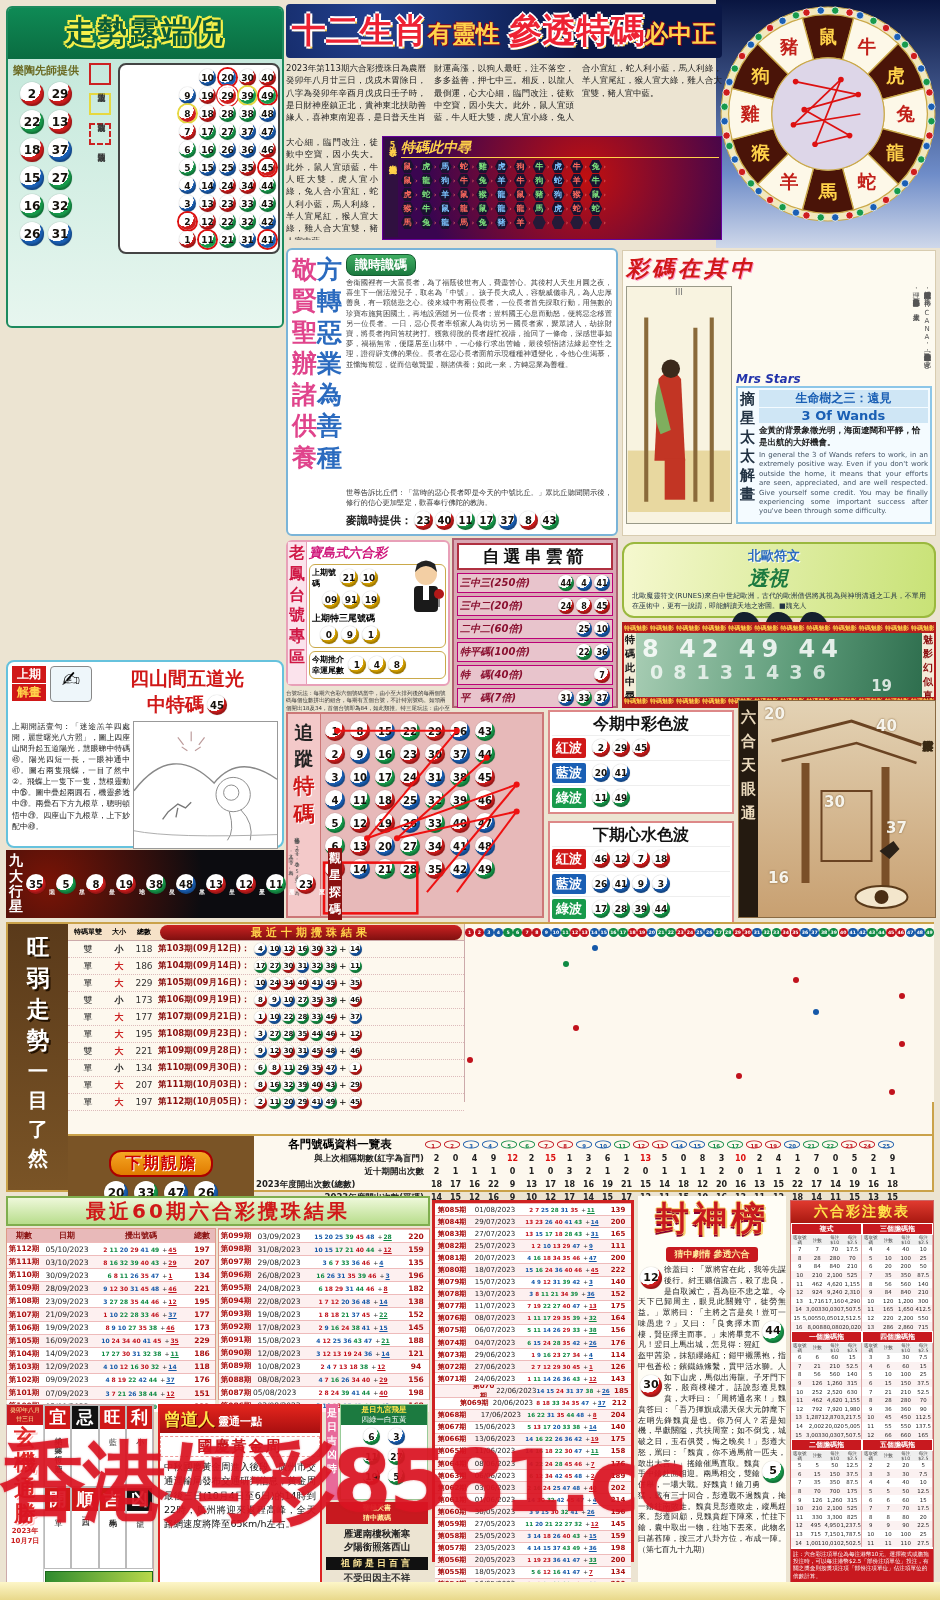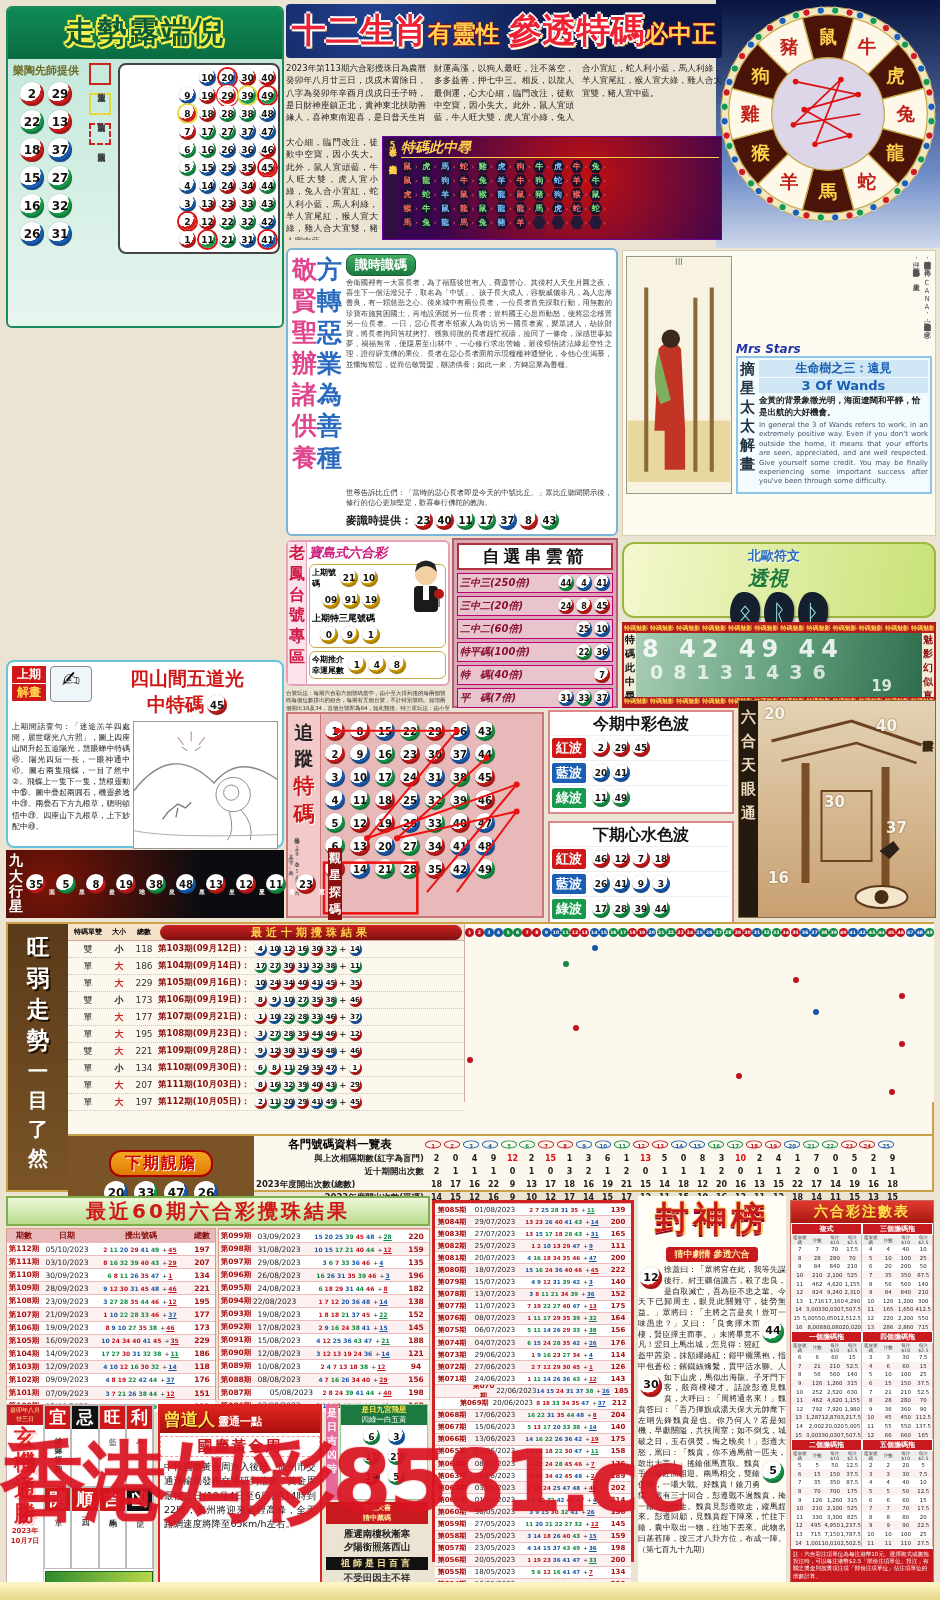--- a/index.html
+++ b/index.html
@@ -434,20 +434,21 @@
           <span class="ball b-green" style="height: 19px; width: 19px; font-size: 10px;">11</span>
           <span class="ball b-green" style="height: 19px; width: 19px; font-size: 10px;">17</span>
           <span class="ball b-blue" style="height: 19px; width: 19px; font-size: 10px;">37</span>
           <span class="ball b-red" style="height: 19px; width: 19px; font-size: 10px;">8</span>
           <span class="ball b-green" style="height: 19px; width: 19px; font-size: 10px;">43</span>
         </div>
       </div>
     </div>
   </div>
 <div class="sec" id="s-tarot">
+    <div style="font-size: 22px; font-weight: 900; font-style: italic; color: rgb(208, 24, 24); text-shadow: rgb(255, 153, 204) 1px 1px; letter-spacing: 4px;">彩碼在其中</div>
     <div class="row" style="align-items: stretch; height: 238px; margin-top: 2px;">
       <div style="width: 104px; flex: 0 0 auto; background: rgb(248, 243, 224); border: 1px solid rgb(153, 153, 136); margin-right: 4px; position: relative;"><div style="text-align: center; font-size: 9px; color: rgb(119, 119, 119);">III</div><svg viewBox="0 0 100 210" style="width: 100%; height: 215px;">
           <rect x="0" y="150" width="100" height="60" fill="#e8d8a0"></rect>
           <line x1="18" y1="20" x2="18" y2="200" stroke="#8a6a3a" stroke-width="4"></line>
           <line x1="82" y1="20" x2="82" y2="200" stroke="#8a6a3a" stroke-width="4"></line>
           <line x1="66" y1="30" x2="66" y2="200" stroke="#8a6a3a" stroke-width="4"></line>
           <path d="M30,80 q12,-14 22,0 l4,80 l-30,0 Z" fill="#c23524"></path>
           <path d="M30,82 q-8,30 2,52 l10,-4 Z" fill="#7fae5e"></path>
           <circle cx="42" cy="70" r="9" fill="#3a2a1c"></circle>
           <rect x="36" y="158" width="20" height="40" fill="#c23524"></rect>
@@ -567,20 +568,21 @@
         <span class="ball b-blue" style="height: 16px; width: 16px; font-size: 8px;">37</span>
       </span>
     </div>
   </div>
 <div class="sec" id="s-runes">
     <div class="row" style="align-items: center; height: 100%; flex-direction: column;">
       <div style="flex: 0 0 auto; width: 62px;">
         <div style="font-size: 13px; font-weight: 900; color: rgb(43, 107, 191); text-shadow: rgb(255, 255, 255) 1px 1px;">北歐符文</div>
         <div style="font-size: 20px; font-weight: 900; font-style: italic; color: rgb(28, 122, 64);">透視</div>
       </div>
+      <div style="flex: 1 1 0%; font-size: 7px; line-height: 1.4; color: rgb(34, 51, 68); text-align: justify; padding: 0px 3px;">北歐魔靈符文(RUNES)來自中世紀歐洲，古代的歐洲僧侶將其視為與神明溝通之工具，不單用在巫術中，更有一說謂，即能解讀天地之密圖。■魏充人</div>
       <div class="vtext" style="font-size: 7px; color: rgb(204, 34, 34); flex: 0 0 auto;">今期符文占算</div>
       <div class="row" style="gap: 4px; flex: 0 0 auto; align-items: center;">
         <div style="width: 30px; height: 40px; background: rgb(21, 32, 46); color: rgb(159, 232, 232); font-size: 22px; display: flex; align-items: center; justify-content: center; border-radius: 45% 55% 50% 48% / 55% 45% 52% 50%; box-shadow: rgba(0, 0, 0, 0.4) 1px 2px 2px;">ᛟ</div>
         <div style="width: 30px; height: 40px; background: rgb(21, 32, 46); color: rgb(159, 232, 232); font-size: 22px; display: flex; align-items: center; justify-content: center; border-radius: 45% 55% 50% 48% / 55% 45% 52% 50%; box-shadow: rgba(0, 0, 0, 0.4) 1px 2px 2px;">ᚱ</div>
         <div style="width: 30px; height: 40px; background: rgb(21, 32, 46); color: rgb(159, 232, 232); font-size: 22px; display: flex; align-items: center; justify-content: center; border-radius: 45% 55% 50% 48% / 55% 45% 52% 50%; box-shadow: rgba(0, 0, 0, 0.4) 1px 2px 2px;">ᚦ</div>
       </div>
     </div>
   </div>
 <div class="sec" id="s-phantom">
     <div style="height: 9px; overflow: hidden; color: rgb(255, 210, 74); font-size: 6px; font-weight: 700; white-space: nowrap;">特碼魅影  特碼魅影  特碼魅影  特碼魅影  特碼魅影  特碼魅影  特碼魅影  特碼魅影  特碼魅影  特碼魅影  特碼魅影  特碼魅影  特碼魅影  特碼魅影  特碼魅影  特碼魅影  特碼魅影  特碼魅影  </div>
@@ -1562,21 +1564,21 @@
         <span class="numtx" style="color: rgb(21, 88, 168); font-size: 6px;">31</span>
         <span class="numtx" style="color: rgb(15, 138, 67); font-size: 6px;">44</span>
         <span class="numtx" style="color: rgb(193, 18, 28); font-size: 6px;">46</span>
         <span style="font-size: 6px; color: rgb(51, 51, 51); margin: 0px 1px;">+</span>
         <span class="numtx" style="color: rgb(193, 18, 28); font-size: 6px; text-decoration: underline;">8</span>
       </span>
       <span style="width: 26px; font-size: 7.5px; color: rgb(170, 17, 17); font-weight: 700; text-align: center;">182</span>
     </div>
     <div class="sixrow" style="height: 12.05px; background: rgb(253, 240, 240);">
       <span style="width: 34px; font-size: 7.5px; color: rgb(170, 17, 17); font-weight: 700; text-align: center;">第094期</span>
-      <span style="width: 52px; font-size: 7.5px; color: rgb(34, 34, 34); text-align: left;">22/08/2023</span>
+      <span style="width: 52px; font-size: 7.5px; color: rgb(34, 34, 34); text-align: center;">22/08/2023</span>
       <span class="row" style="flex: 1 1 0%; justify-content: center;">
         <span class="numtx" style="color: rgb(193, 18, 28); font-size: 6px;">1</span>
         <span class="numtx" style="color: rgb(193, 18, 28); font-size: 6px;">7</span>
         <span class="numtx" style="color: rgb(193, 18, 28); font-size: 6px;">12</span>
         <span class="numtx" style="color: rgb(21, 88, 168); font-size: 6px;">20</span>
         <span class="numtx" style="color: rgb(21, 88, 168); font-size: 6px;">36</span>
         <span class="numtx" style="color: rgb(21, 88, 168); font-size: 6px;">48</span>
         <span style="font-size: 6px; color: rgb(51, 51, 51); margin: 0px 1px;">+</span>
         <span class="numtx" style="color: rgb(21, 88, 168); font-size: 6px; text-decoration: underline;">14</span>
       </span>
@@ -1667,21 +1669,21 @@
         <span class="numtx" style="color: rgb(21, 88, 168); font-size: 6px;">26</span>
         <span class="numtx" style="color: rgb(193, 18, 28); font-size: 6px;">34</span>
         <span class="numtx" style="color: rgb(193, 18, 28); font-size: 6px;">40</span>
         <span style="font-size: 6px; color: rgb(51, 51, 51); margin: 0px 1px;">+</span>
         <span class="numtx" style="color: rgb(193, 18, 28); font-size: 6px; text-decoration: underline;">29</span>
       </span>
       <span style="width: 26px; font-size: 7.5px; color: rgb(170, 17, 17); font-weight: 700; text-align: center;">156</span>
     </div>
     <div class="sixrow" style="height: 12.05px; background: rgb(255, 255, 255);">
       <span style="width: 34px; font-size: 7.5px; color: rgb(170, 17, 17); font-weight: 700; text-align: center;">第087期</span>
-      <span style="width: 52px; font-size: 7.5px; color: rgb(34, 34, 34); text-align: right; margin-left: 8px;">05/08/2023</span>
+      <span style="width: 52px; font-size: 7.5px; color: rgb(34, 34, 34); text-align: left;">05/08/2023</span>
       <span class="row" style="flex: 1 1 0%; justify-content: center;">
         <span class="numtx" style="color: rgb(193, 18, 28); font-size: 6px;">2</span>
         <span class="numtx" style="color: rgb(193, 18, 28); font-size: 6px;">8</span>
         <span class="numtx" style="color: rgb(193, 18, 28); font-size: 6px;">24</span>
         <span class="numtx" style="color: rgb(15, 138, 67); font-size: 6px;">39</span>
         <span class="numtx" style="color: rgb(21, 88, 168); font-size: 6px;">41</span>
         <span class="numtx" style="color: rgb(15, 138, 67); font-size: 6px;">44</span>
         <span style="font-size: 6px; color: rgb(51, 51, 51); margin: 0px 1px;">+</span>
         <span class="numtx" style="color: rgb(193, 18, 28); font-size: 6px; text-decoration: underline;">40</span>
       </span>
@@ -1954,21 +1956,21 @@
         <span class="numtx" style="color: rgb(193, 18, 28); font-size: 5.6px;">34</span>
         <span class="numtx" style="color: rgb(193, 18, 28); font-size: 5.6px;">35</span>
         <span class="numtx" style="color: rgb(21, 88, 168); font-size: 5.6px;">47</span>
         <span style="font-size: 5.6px; color: rgb(51, 51, 51); margin: 0px 1px;">+</span>
         <span class="numtx" style="color: rgb(21, 88, 168); font-size: 5.6px; text-decoration: underline;">37</span>
       </span>
       <span style="width: 26px; font-size: 7px; color: rgb(170, 17, 17); font-weight: 700; text-align: center;">212</span>
     </div>
     <div class="sixrow" style="height: 11.1px; background: rgb(253, 240, 240);">
       <span style="width: 34px; font-size: 7px; color: rgb(170, 17, 17); font-weight: 700; text-align: center;">第068期</span>
-      <span style="width: 52px; font-size: 7px; color: rgb(34, 34, 34); text-align: center;">17/06/2023</span>
+      <span style="width: 52px; font-size: 7px; color: rgb(34, 34, 34); text-align: right;">17/06/2023</span>
       <span class="row" style="flex: 1 1 0%; justify-content: center;">
         <span class="numtx" style="color: rgb(15, 138, 67); font-size: 5.6px;">16</span>
         <span class="numtx" style="color: rgb(15, 138, 67); font-size: 5.6px;">22</span>
         <span class="numtx" style="color: rgb(21, 88, 168); font-size: 5.6px;">31</span>
         <span class="numtx" style="color: rgb(193, 18, 28); font-size: 5.6px;">35</span>
         <span class="numtx" style="color: rgb(15, 138, 67); font-size: 5.6px;">44</span>
         <span class="numtx" style="color: rgb(21, 88, 168); font-size: 5.6px;">48</span>
         <span style="font-size: 5.6px; color: rgb(51, 51, 51); margin: 0px 1px;">+</span>
         <span class="numtx" style="color: rgb(193, 18, 28); font-size: 5.6px; text-decoration: underline;">8</span>
       </span>

